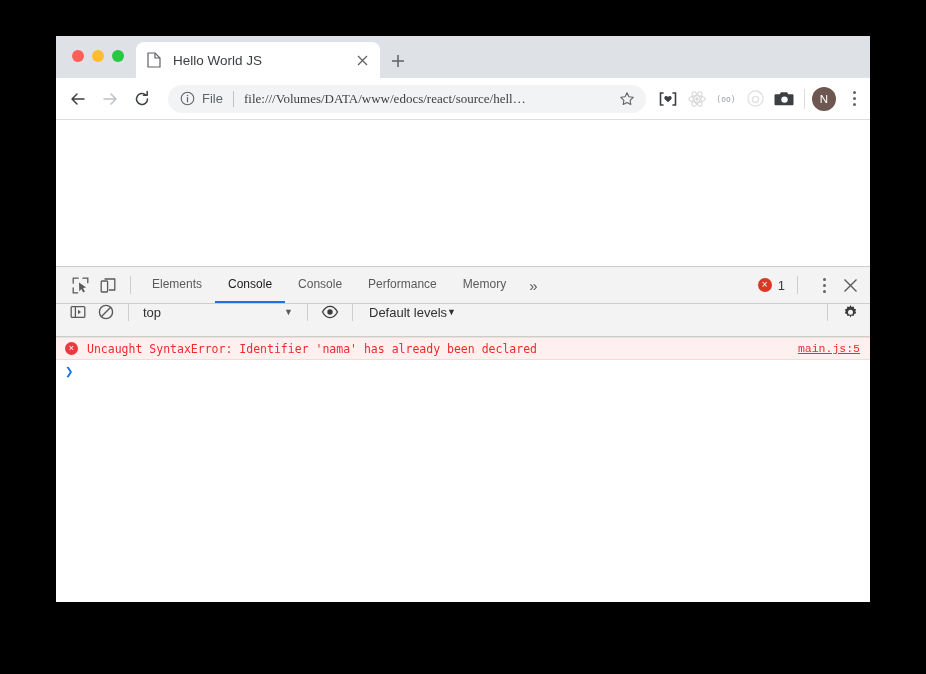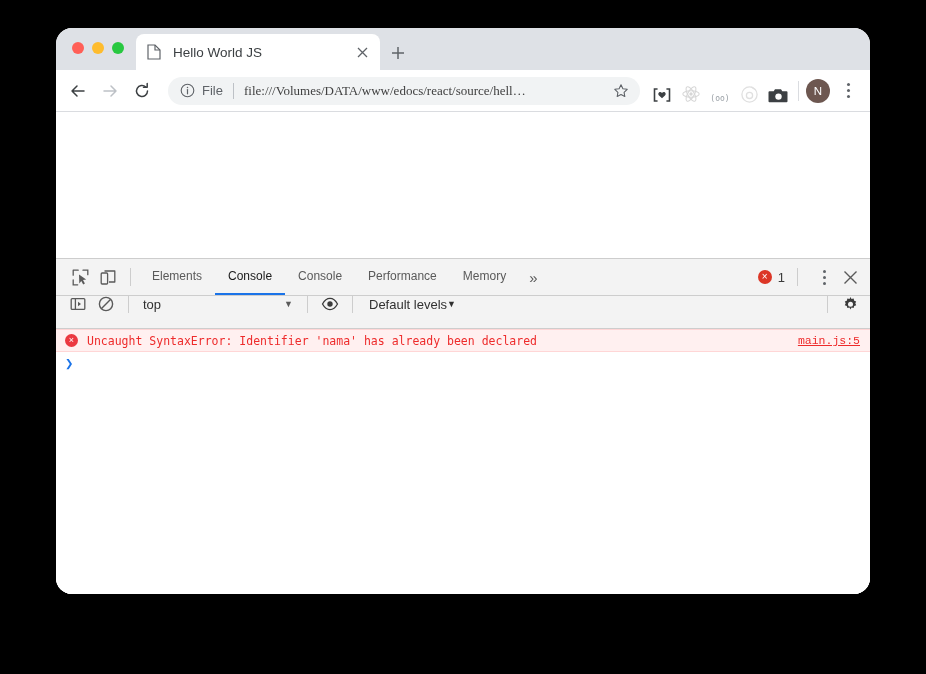--- a/index.html
+++ b/index.html
@@ -4,24 +4,24 @@
 <style>
   * { box-sizing: border-box; margin: 0; padding: 0; }
   html, body {
     width: 926px; height: 674px;
     background: #000000;
     font-family: "Liberation Sans", sans-serif;
     overflow: hidden;
   }
   .window {
     position: absolute;
-    left: 56px; top: 28px;
+    left: 56px; top: 36px;
     width: 814px; height: 566px;
     background: #ffffff;
-    border-radius: 16px;
+    border-radius: 0;
     overflow: hidden;
     display: flex;
     flex-direction: column;
   }
 
   
   .tabstrip {
     position: relative;
     height: 42px;
     background: #dee1e6;
@@ -77,21 +77,21 @@
   }
 
   
   .toolbar {
     height: 42px;
     flex: 0 0 42px;
     background: #ffffff;
     border-bottom: 1px solid #dadce0;
     display: flex;
     align-items: center;
-    padding: 0 10px 0 8px;
+    padding: 0 4px 0 8px;
   }
   .navbtn {
     width: 28px; height: 28px;
     margin-right: 4px;
     display: flex; align-items: center; justify-content: center;
     flex: 0 0 28px;
   }
   .omnibox {
     flex: 1;
     height: 28px;
@@ -123,21 +123,21 @@
     overflow: hidden;
     flex: 1;
     min-width: 0;
     font-family: Liberation Serif, serif;
   }
   .star-icon { width: 18px; height: 18px; flex: 0 0 18px; margin-left: 6px; display:flex; align-items:center; justify-content:center;}
   .ext {
     width: 26px; height: 26px;
     margin-left: 3px;
     flex: 0 0 26px;
-    display: flex; align-items: flex-end; justify-content: center;
+    display: flex; align-items: center; justify-content: center;
   }
   .tb-sep { width:1px; height:20px; background:#dadce0; margin:0 7px; flex:0 0 1px; }
   .avatar {
     width: 24px; height: 24px;
     border-radius: 50%;
     background: #6d5750;
     color: #ffffff;
     font-size: 11.5px;
     display: flex; align-items: center; justify-content: center;
     flex: 0 0 24px;

